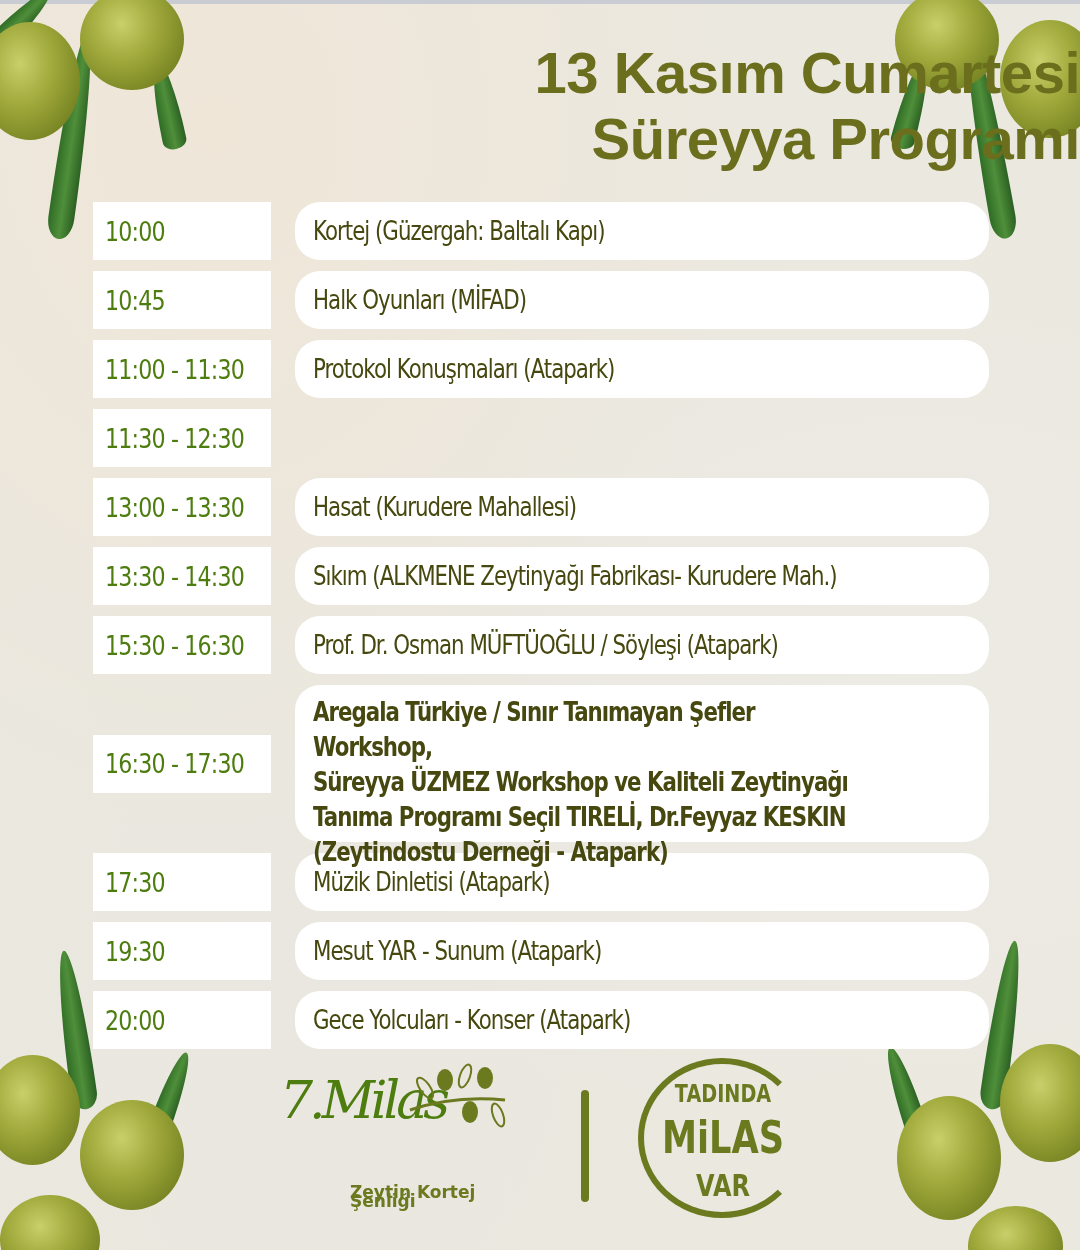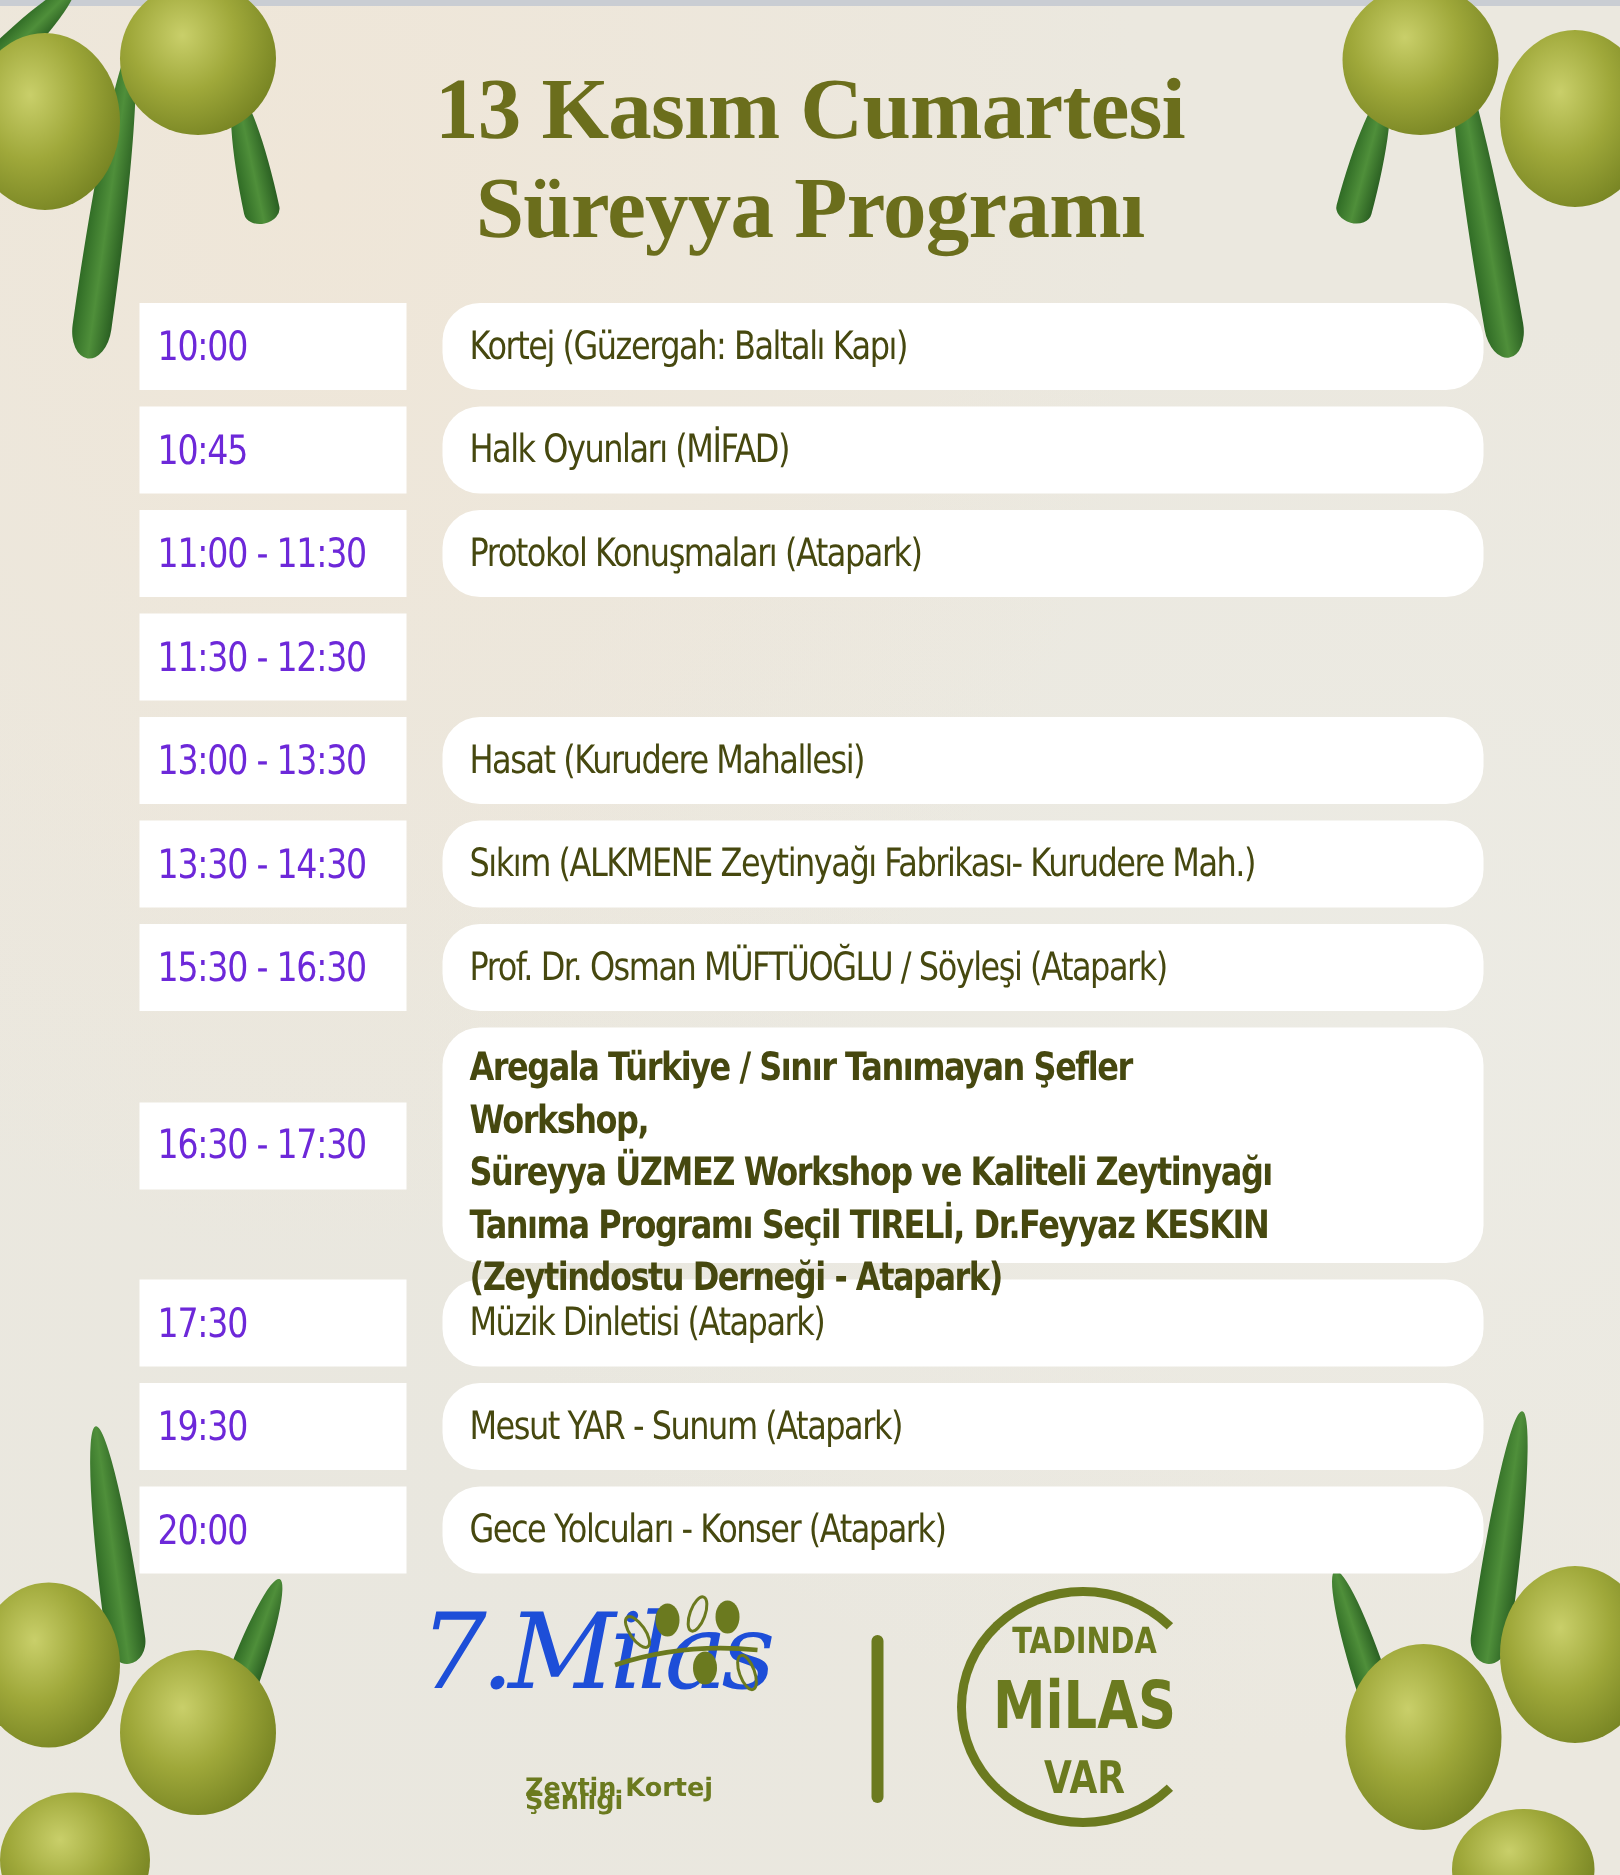--- a/index.html
+++ b/index.html
@@ -9,49 +9,49 @@
     background: #ebe8df;
     background-image:
       radial-gradient(ellipse at 20% 10%, #efe6d8 0%, rgba(239,230,216,0) 45%),
       radial-gradient(ellipse at 85% 55%, #ecebe4 0%, rgba(236,235,228,0) 50%),
       radial-gradient(ellipse at 30% 80%, #e9e7df 0%, rgba(233,231,223,0) 50%);
     font-family: "DejaVu Sans Condensed", "DejaVu Sans", sans-serif;
     color: #4a4a10;
   }
   .topline { position: absolute; left: 0; top: 0; width: 1080px; height: 4px; background: #c9cdd3; }
   .title {
-    position: absolute; left: 0; top: 40px; width: 1080px; text-align: center;
-    color: #6b6e1c; font-family: Liberation Serif, serif; font-weight: bold;
+    position: absolute; left: 0; top: 40px; width: 1080px; text-align: right;
+    color: #6b6e1c; font-family: Liberation Sans, sans-serif; font-weight: bold;
     font-size: 58px; line-height: 66px; letter-spacing: -0.5px;
   }
   .schedule { position: absolute; left: 93px; top: 202px; width: 896px; }
   .row { display: flex; margin-bottom: 11px; }
   .cell-time {
     width: 178px; height: 58px; background: #fff; margin-right: 24px;
     display: flex; align-items: center; padding-left: 12px;
-    font-size: 27px; color: #6d28d9; transform-origin: left;
+    font-size: 27px; color: #4d7c0f; transform-origin: left;
     font-family: "DejaVu Sans", sans-serif; letter-spacing: -1px;
   }
   .cell-event {
     flex: 1; min-height: 58px; background: #fff;
     display: flex; align-items: center; padding-left: 18px;
     font-size: 26px; color: #46480f; letter-spacing: -1.2px;
     font-family: "DejaVu Sans", sans-serif;
     border-radius: 25px;
   }
   .cell-event.multi { align-items: flex-start; padding-top: 10px; padding-bottom: 10px; line-height: 35px; height: 157px; font-weight: bold; }
   .cell-event span, .cell-time span { display: inline-block; transform: scaleX(0.82); transform-origin: left; white-space: nowrap; }
   .cell-event.multi span { white-space: pre-line; }
   .olive { position: absolute; border-radius: 50%;
     background: radial-gradient(ellipse at 40% 35%, #c9cf6a 0%, #9fa83a 40%, #6f7d1e 85%, #5e6b18 100%); }
   .leaf { position: absolute; border-radius: 50% 50% 50% 50% / 90% 90% 10% 10%;
     background: linear-gradient(90deg, #2f6b25 0%, #4f8f3a 50%, #2a5f22 100%); }
   .footer-logo-left { position: absolute; left: 280px; top: 1060px; width: 240px; height: 170px; }
-  .script { position: absolute; left: 0; top: 0; font-family: "DejaVu Serif", serif; font-style: italic;
-    font-size: 70px; color: #1d4ed8; letter-spacing: -4px; }
+  .script { position: absolute; left: 0; top: 10px; font-family: "DejaVu Serif", serif; font-style: italic;
+    font-size: 52px; color: #4d7c0f; letter-spacing: -4px; }
   .sub { position: absolute; left: 70px; font-family: "DejaVu Sans", sans-serif; font-weight: bold; font-size: 17px; color: #6b7a1f; }
   .divider { position: absolute; left: 581px; top: 1090px; width: 8px; height: 112px; background: #6b7a1f; border-radius: 4px; }
   .stamp { position: absolute; left: 638px; top: 1058px; width: 168px; height: 160px; border: 6px solid #6b7a1f; border-radius: 50%; border-right-color: transparent; }
   .stamp-text { position: absolute; left: 640px; width: 166px; text-align: center; color: #6b7a1f; font-family: "DejaVu Sans", sans-serif; font-weight: bold; }
 </style>
 </head>
 <body>
 
 <div class="topline"></div>
 

